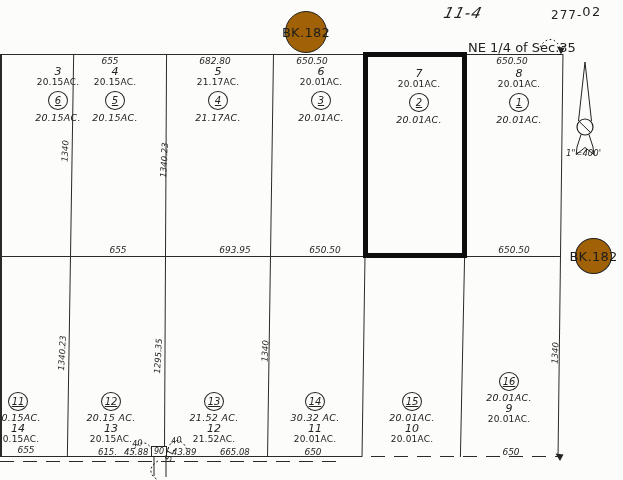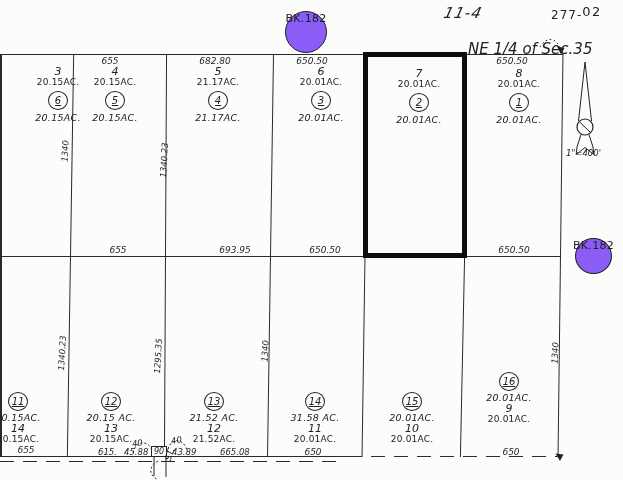--- a/index.html
+++ b/index.html
@@ -2,30 +2,30 @@
 <html><head>
 <meta charset="utf-8">
 <style>
   html,body{margin:0;padding:0;background:#e8e8e8;}
   #sheet{position:relative;width:623px;height:480px;background:#fcfcfb;overflow:hidden;
          font-family:"DejaVu Sans","Liberation Sans",sans-serif;color:#222;}
   #sheet *{box-sizing:border-box;}
   .abs{position:absolute;}
   
   .title{left:38px;top:4px;font-size:20px;letter-spacing:3.5px;color:#1c1c1c;white-space:nowrap;}
-  .badge{border:1.6px solid #222;border-radius:50%;display:flex;justify-content:center;
-         font-size:11px;letter-spacing:.3px;color:#1d1d1d;background:#8b5cf6;}
+  .badge{border:1.6px solid #222;border-radius:50%;display:flex;align-items:center;justify-content:center;
+         font-size:13px;letter-spacing:.3px;color:#1d1d1d;background:#a16207;}
   .badge1{left:285px;top:11px;width:42px;height:42px;}
   .badge2{left:575px;top:238px;width:37px;height:36px;}
   .school{left:348px;top:8px;font-size:11.5px;letter-spacing:1.6px;color:#1d1d1d;}
   .schoolval{left:444px;top:4px;font-size:15px;font-style:italic;transform:skewX(-14deg);letter-spacing:1px;}
   .sheetno{left:551px;top:4px;display:flex;align-items:flex-start;}
   .sheetpre{font-size:12px;letter-spacing:1px;margin-top:4px;}
   .sheetsuf{font-size:13px;letter-spacing:1.5px;}
-  .nenote{left:468px;top:40px;font-size:15px;font-style:italic;white-space:nowrap;}
+  .nenote{left:468px;top:40px;font-size:13px;white-space:nowrap;}
   .scalenote{left:566px;top:148px;font-size:8.5px;font-style:italic;}
   
   .hline{background:#2a2a2a;height:1.3px;}
   .vline{background:#2a2a2a;width:1.2px;}
   .dashline{height:1.2px;background:repeating-linear-gradient(90deg,#2a2a2a 0 14px,transparent 14px 23px);}
   .boldrect{left:363px;top:52px;width:104px;height:206px;border:5px solid #0e0e0e;}
   
   .dim{font-size:9px;font-style:italic;text-align:center;white-space:nowrap;color:#242424;}
   .vdim{font-size:8.5px;font-style:italic;text-align:center;white-space:nowrap;transform:rotate(-87deg);color:#242424;}
   
@@ -165,21 +165,21 @@
     <div class="acr b-acr">20.15AC.</div>
   </div>
   <div class="abs parcel" style="left:170px;top:390px;width:88px;">
     <div class="circ b-circ">13</div>
     <div class="itacr b-itacr">21.52 AC.</div>
     <div class="lot b-lot">12</div>
     <div class="acr b-acr">21.52AC.</div>
   </div>
   <div class="abs parcel" style="left:271px;top:390px;width:88px;">
     <div class="circ b-circ">14</div>
-    <div class="itacr b-itacr">31.58 AC.</div>
+    <div class="itacr b-itacr">30.32 AC.</div>
     <div class="lot b-lot">11</div>
     <div class="acr b-acr">20.01AC.</div>
   </div>
   <div class="abs parcel" style="left:368px;top:390px;width:88px;text-align:center;">
     <div class="circ b-circ">15</div>
     <div class="itacr b-itacr">20.01AC.</div>
     <div class="lot b-lot">10</div>
     <div class="acr b-acr">20.01AC.</div>
   </div>
   <div class="abs parcel" style="left:465px;top:370px;width:88px;">

